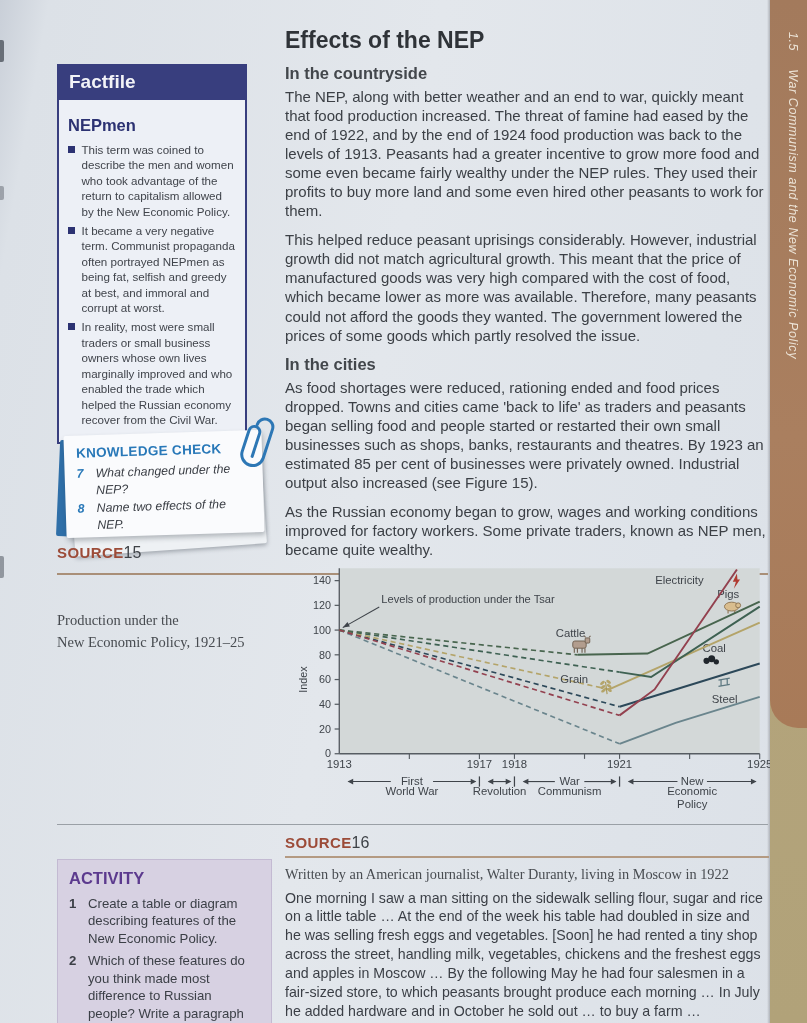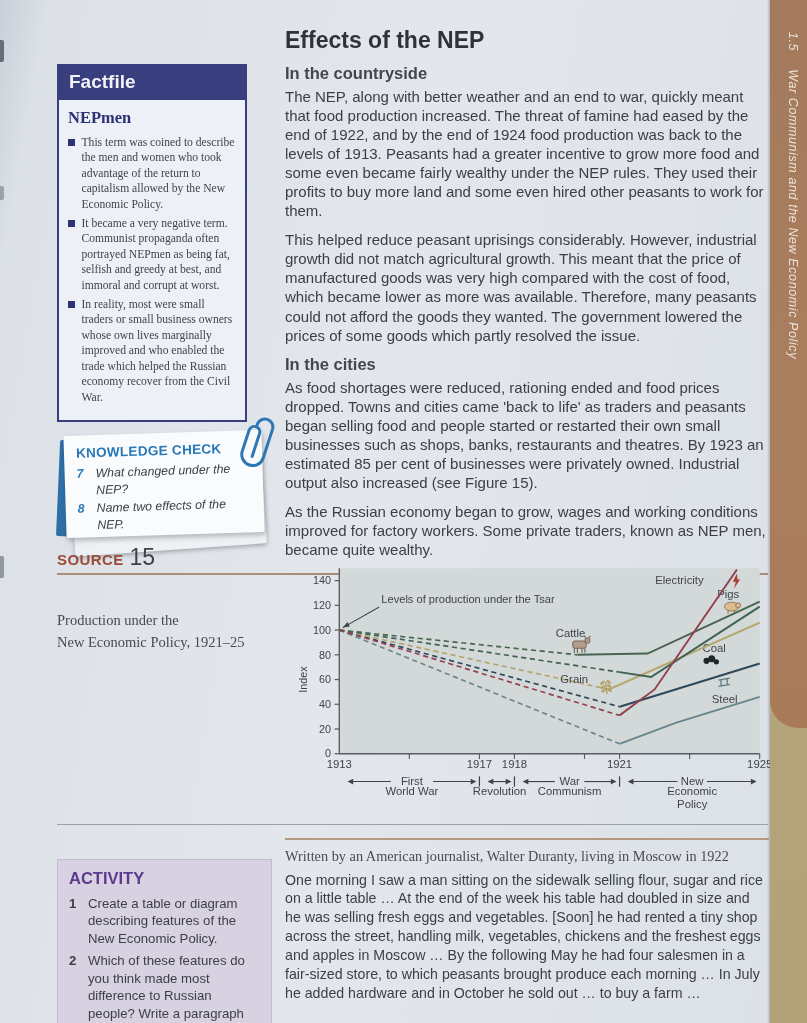--- a/index.html
+++ b/index.html
@@ -15,21 +15,21 @@
   .side-tab-text{
     position:absolute;top:32px;right:7px;height:660px;
     writing-mode:vertical-rl;text-orientation:sideways;
     color:#ece3d6;font-size:12.5px;font-style:italic;letter-spacing:.6px;white-space:nowrap;
   }
   .side-tab-text .sec{margin-bottom:14px;}
   .edge-mark{position:absolute;left:0;width:4px;background:#454c55;border-radius:0 2px 2px 0;opacity:.75;}
   
   .factfile{position:absolute;left:57px;top:38px;width:190px;border:2.5px solid #383e7e;background:#edf0f6;box-sizing:border-box;margin-top:26px;}
   .factfile-header{background:#383e7e;color:#f2f3f7;font-size:19px;font-weight:bold;padding:5px 10px 7px;}
-  .factfile-body{padding:7px 9px 11px 9px;font-family:Liberation Serif, serif;}
+  .factfile-body{padding:15px 9px 11px 9px;}
   .factfile-title{color:#2c3272;font-size:16.5px;font-weight:bold;margin:1px 0 7px;}
   .ff-item{display:flex;gap:7px;margin-bottom:4px;font-size:11.6px;line-height:1.33;color:#40444b;}
   .ff-sq{flex:0 0 auto;width:6.5px;height:6.5px;background:#2c3272;margin-top:4px;}
   
   .kc{position:absolute;left:58px;top:428px;width:218px;height:130px;}
   .kc-back-blue{position:absolute;left:0px;top:16px;width:186px;height:96px;background:#2f6fa8;transform:rotate(2.5deg);border-radius:2px;}
   .kc-back-white{position:absolute;left:14px;top:30px;width:192px;height:92px;background:#eef1f4;transform:rotate(-4deg);box-shadow:0 2px 4px rgba(40,50,60,.35);border-radius:2px;}
   .kc-card{position:absolute;left:7px;top:5px;width:198px;height:102px;background:#fafbfd;transform:rotate(-1.8deg);box-shadow:1px 3px 5px rgba(40,50,60,.3);border-radius:2px;padding:10px 8px 0 12px;box-sizing:border-box;}
   .kc-title{color:#2878b8;font-weight:bold;font-size:13.5px;letter-spacing:.3px;margin-bottom:5px;}
   .kc-q{display:flex;gap:9px;font-size:12.3px;line-height:1.35;color:#3a3e45;font-style:italic;margin-bottom:2px;}
@@ -37,21 +37,21 @@
   .kc-clip{position:absolute;right:-4px;top:-16px;}
   
   .main-col{position:absolute;left:285px;top:27px;width:486px;color:#3c4046;}
   .main-title{font-size:23px;font-weight:bold;color:#2f3338;margin:0 0 3px;}
   .main-intro{font-size:15px;margin:0 0 10px;}
   .sub-head{font-size:16.5px;font-weight:bold;color:#43474c;margin:10px 0 4px;}
   .para{font-size:15px;line-height:1.27;margin:0 0 10px;}
   
   .fig-head{position:absolute;left:57px;top:544px;}
   .fig-label{color:#9c4b38;font-weight:bold;font-size:15px;letter-spacing:.4px;}
-  .fig-num{color:#3e4247;font-size:23px;margin-left:6px;}
+  .fig-num{color:#3e4247;font-size:16px;margin-left:0;}
   .fig-rule{position:absolute;left:57px;top:573px;width:711px;height:1.5px;background:#a98f78;}
   .fig-caption{position:absolute;left:57px;top:582px;width:230px;font-family:"Liberation Serif",serif;font-size:14.5px;line-height:1.5;color:#474b50;margin-top:28px;}
   .fig-chart{position:absolute;left:296px;top:566px;width:474px;height:258px;}
   svg text{font-family:"Liberation Sans",sans-serif;}
   
   .mid-rule{position:absolute;left:57px;top:824px;width:711px;height:1px;background:#9aa0a6;}
   
   .activity{position:absolute;left:57px;top:859px;width:215px;height:177px;background:#d7d1e2;border:1px solid #c3bad2;box-sizing:border-box;padding:9px 11px;}
   .activity-title{color:#5c3a8e;font-weight:bold;font-size:16.5px;margin-bottom:7px;}
   .act-item{display:flex;gap:9px;font-size:13.2px;line-height:1.32;color:#3b3f46;margin-bottom:5px;}
@@ -262,19 +262,22 @@
       <span class="act-num">1</span>
       <span>Create a table or diagram describing features of the New Economic Policy.</span>
     </div>
     <div class="act-item">
       <span class="act-num">2</span>
       <span>Which of these features do you think made most difference to Russian people? Write a paragraph explaining your decision.</span>
     </div>
   </div>
 
   <div class="source">
+    <div>
+      <span class="fig-label">SOURCE</span><span class="fig-num">16</span>
+    </div>
     <div class="src-rule-top"></div>
     <div class="src-attr">Written by an American journalist, Walter Duranty, living in Moscow in 1922</div>
     <div class="src-body">One morning I saw a man sitting on the sidewalk selling flour, sugar and rice on a little table … At the end of the week his table had doubled in size and he was selling fresh eggs and vegetables. [Soon] he had rented a tiny shop across the street, handling milk, vegetables, chickens and the freshest eggs and apples in Moscow … By the following May he had four salesmen in a fair-sized store, to which peasants brought produce each morning … In July he added hardware and in October he sold out … to buy a farm …</div>
 
   </div>
 
 </div>
 
 </body></html>

